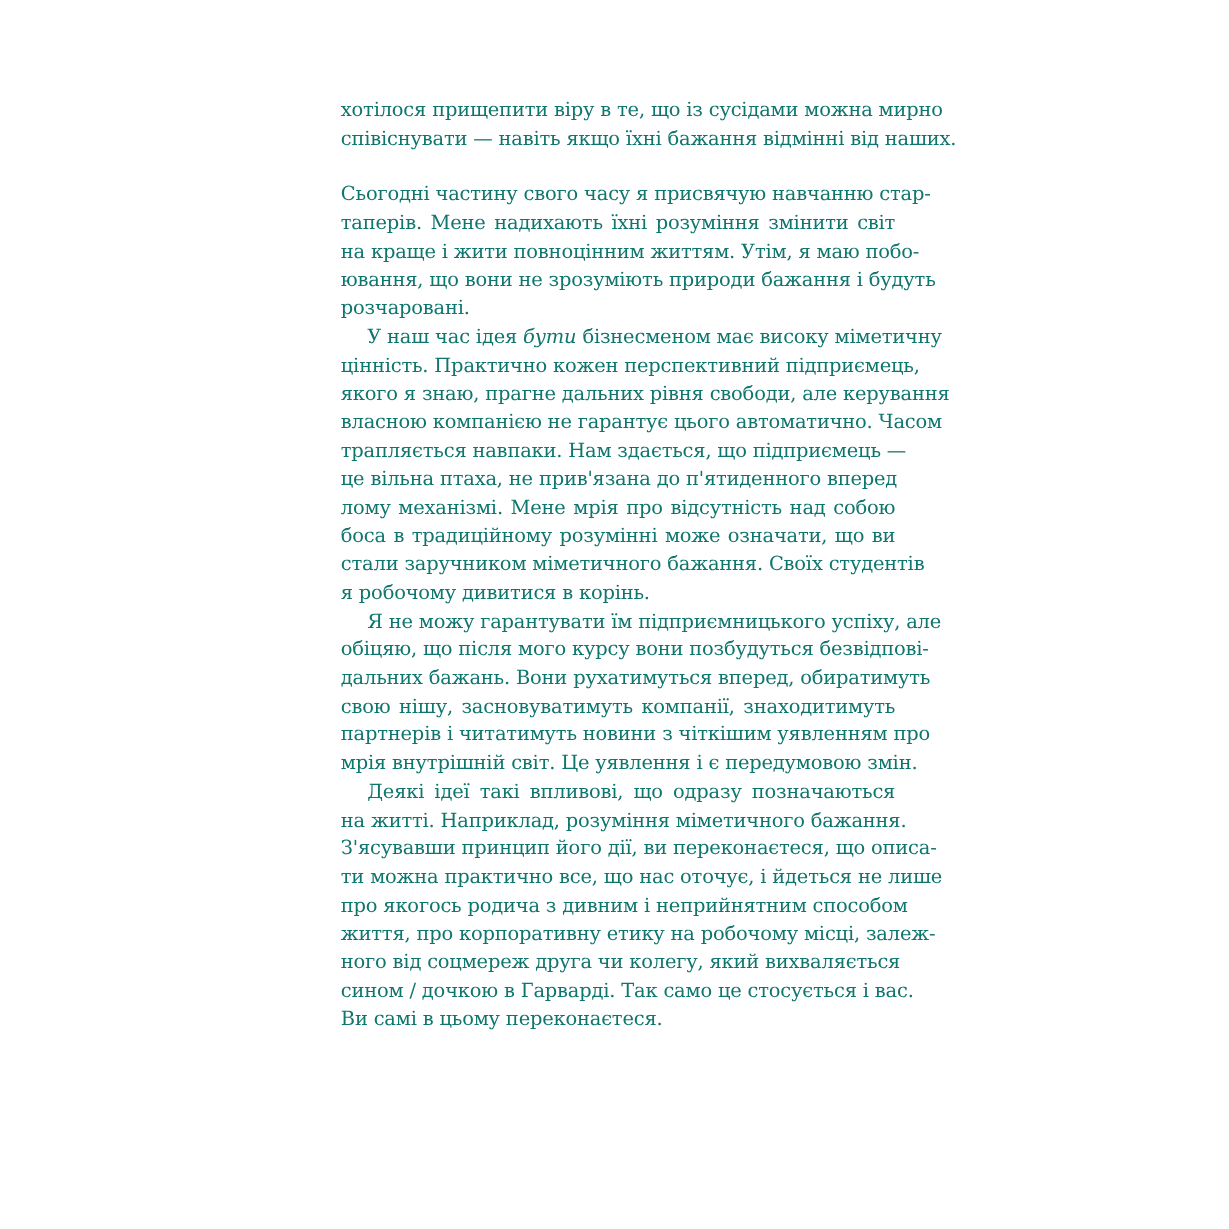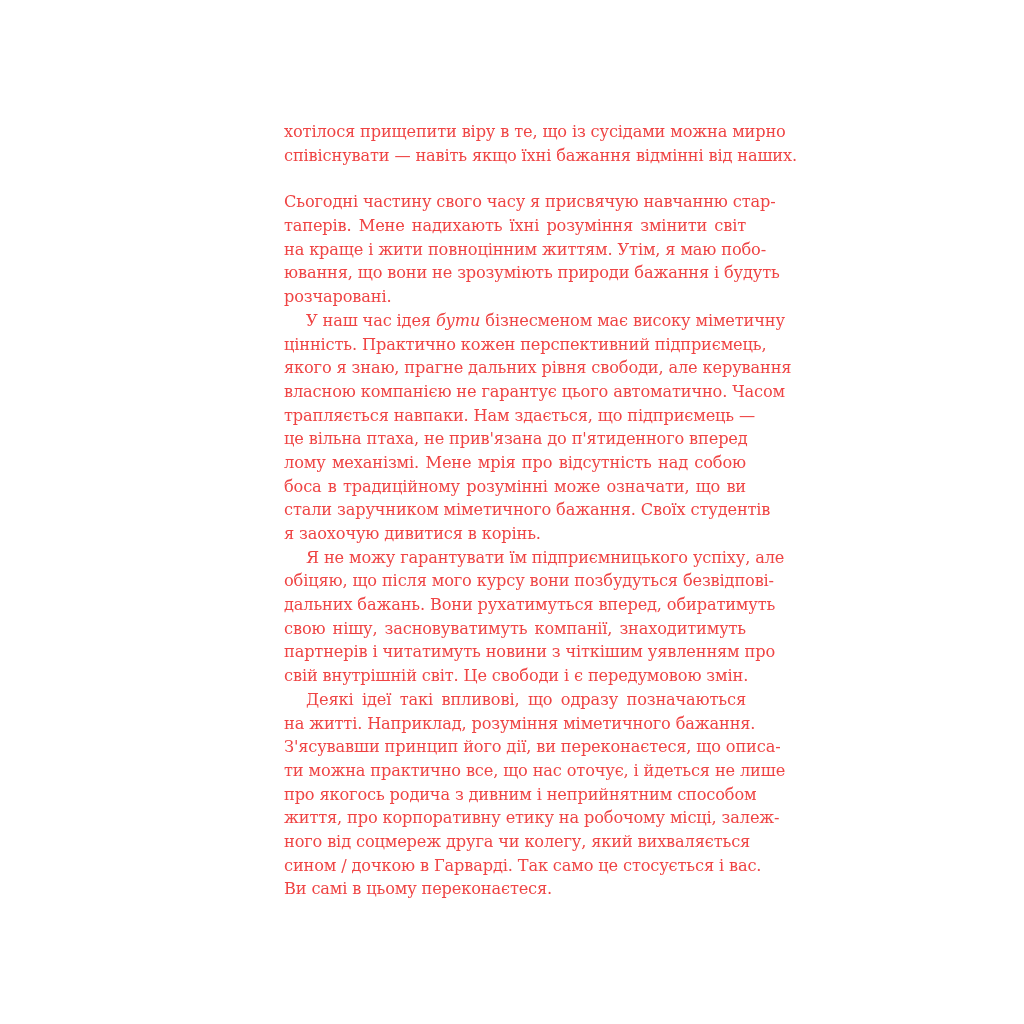--- a/index.html
+++ b/index.html
@@ -14,23 +14,22 @@
     overflow: hidden;
   }
   .page {
     position: absolute;
     left: 284px;
     top: 80px;
     width: 462px;
     font-family: "DejaVu Serif", "Liberation Serif", serif;
     font-size: 16.2px;
     line-height: 23.7px;
-    color: #ef4444;
+    color: #0f766e;
     letter-spacing: -0.15px;
-    margin-top: 40px;
   }
   .line {
     display: block;
     white-space: nowrap;
     height: 23.7px;
     text-align: justify;
     text-align-last: justify;
   }
   .line.last {
     text-align-last: left;
@@ -68,30 +67,30 @@
   <div class="paragraph">
     <span class="line indent"><span>У наш час ідея </span><em>бути</em><span> бізнесменом має високу міметичну</span></span>
     <span class="line">цінність. Практично кожен перспективний підприємець,</span>
     <span class="line">якого я знаю, прагне дальних рівня свободи, але керування</span>
     <span class="line">власною компанією не гарантує цього автоматично. Часом</span>
     <span class="line">трапляється навпаки. Нам здається, що підприємець —</span>
     <span class="line">це вільна птаха, не прив'язана до п'ятиденного вперед</span>
     <span class="line">лому механізмі. Мене мрія про відсутність над собою</span>
     <span class="line">боса в традиційному розумінні може означати, що ви</span>
     <span class="line">стали заручником міметичного бажання. Своїх студентів</span>
-    <span class="line last">я заохочую дивитися в корінь.</span>
+    <span class="line last">я робочому дивитися в корінь.</span>
   </div>
 
   <div class="paragraph">
     <span class="line indent">Я не можу гарантувати їм підприємницького успіху, але</span>
     <span class="line">обіцяю, що після мого курсу вони позбудуться безвідпові-</span>
     <span class="line">дальних бажань. Вони рухатимуться вперед, обиратимуть</span>
     <span class="line">свою нішу, засновуватимуть компанії, знаходитимуть</span>
     <span class="line">партнерів і читатимуть новини з чіткішим уявленням про</span>
-    <span class="line last">свій внутрішній світ. Це свободи і є передумовою змін.</span>
+    <span class="line last">мрія внутрішній світ. Це уявлення і є передумовою змін.</span>
   </div>
 
   <div class="paragraph">
     <span class="line indent">Деякі ідеї такі впливові, що одразу позначаються</span>
     <span class="line">на житті. Наприклад, розуміння міметичного бажання.</span>
     <span class="line">З'ясувавши принцип його дії, ви переконаєтеся, що описа-</span>
     <span class="line">ти можна практично все, що нас оточує, і йдеться не лише</span>
     <span class="line">про якогось родича з дивним і неприйнятним способом</span>
     <span class="line">життя, про корпоративну етику на робочому місці, залеж-</span>
     <span class="line">ного від соцмереж друга чи колегу, який вихваляється</span>

